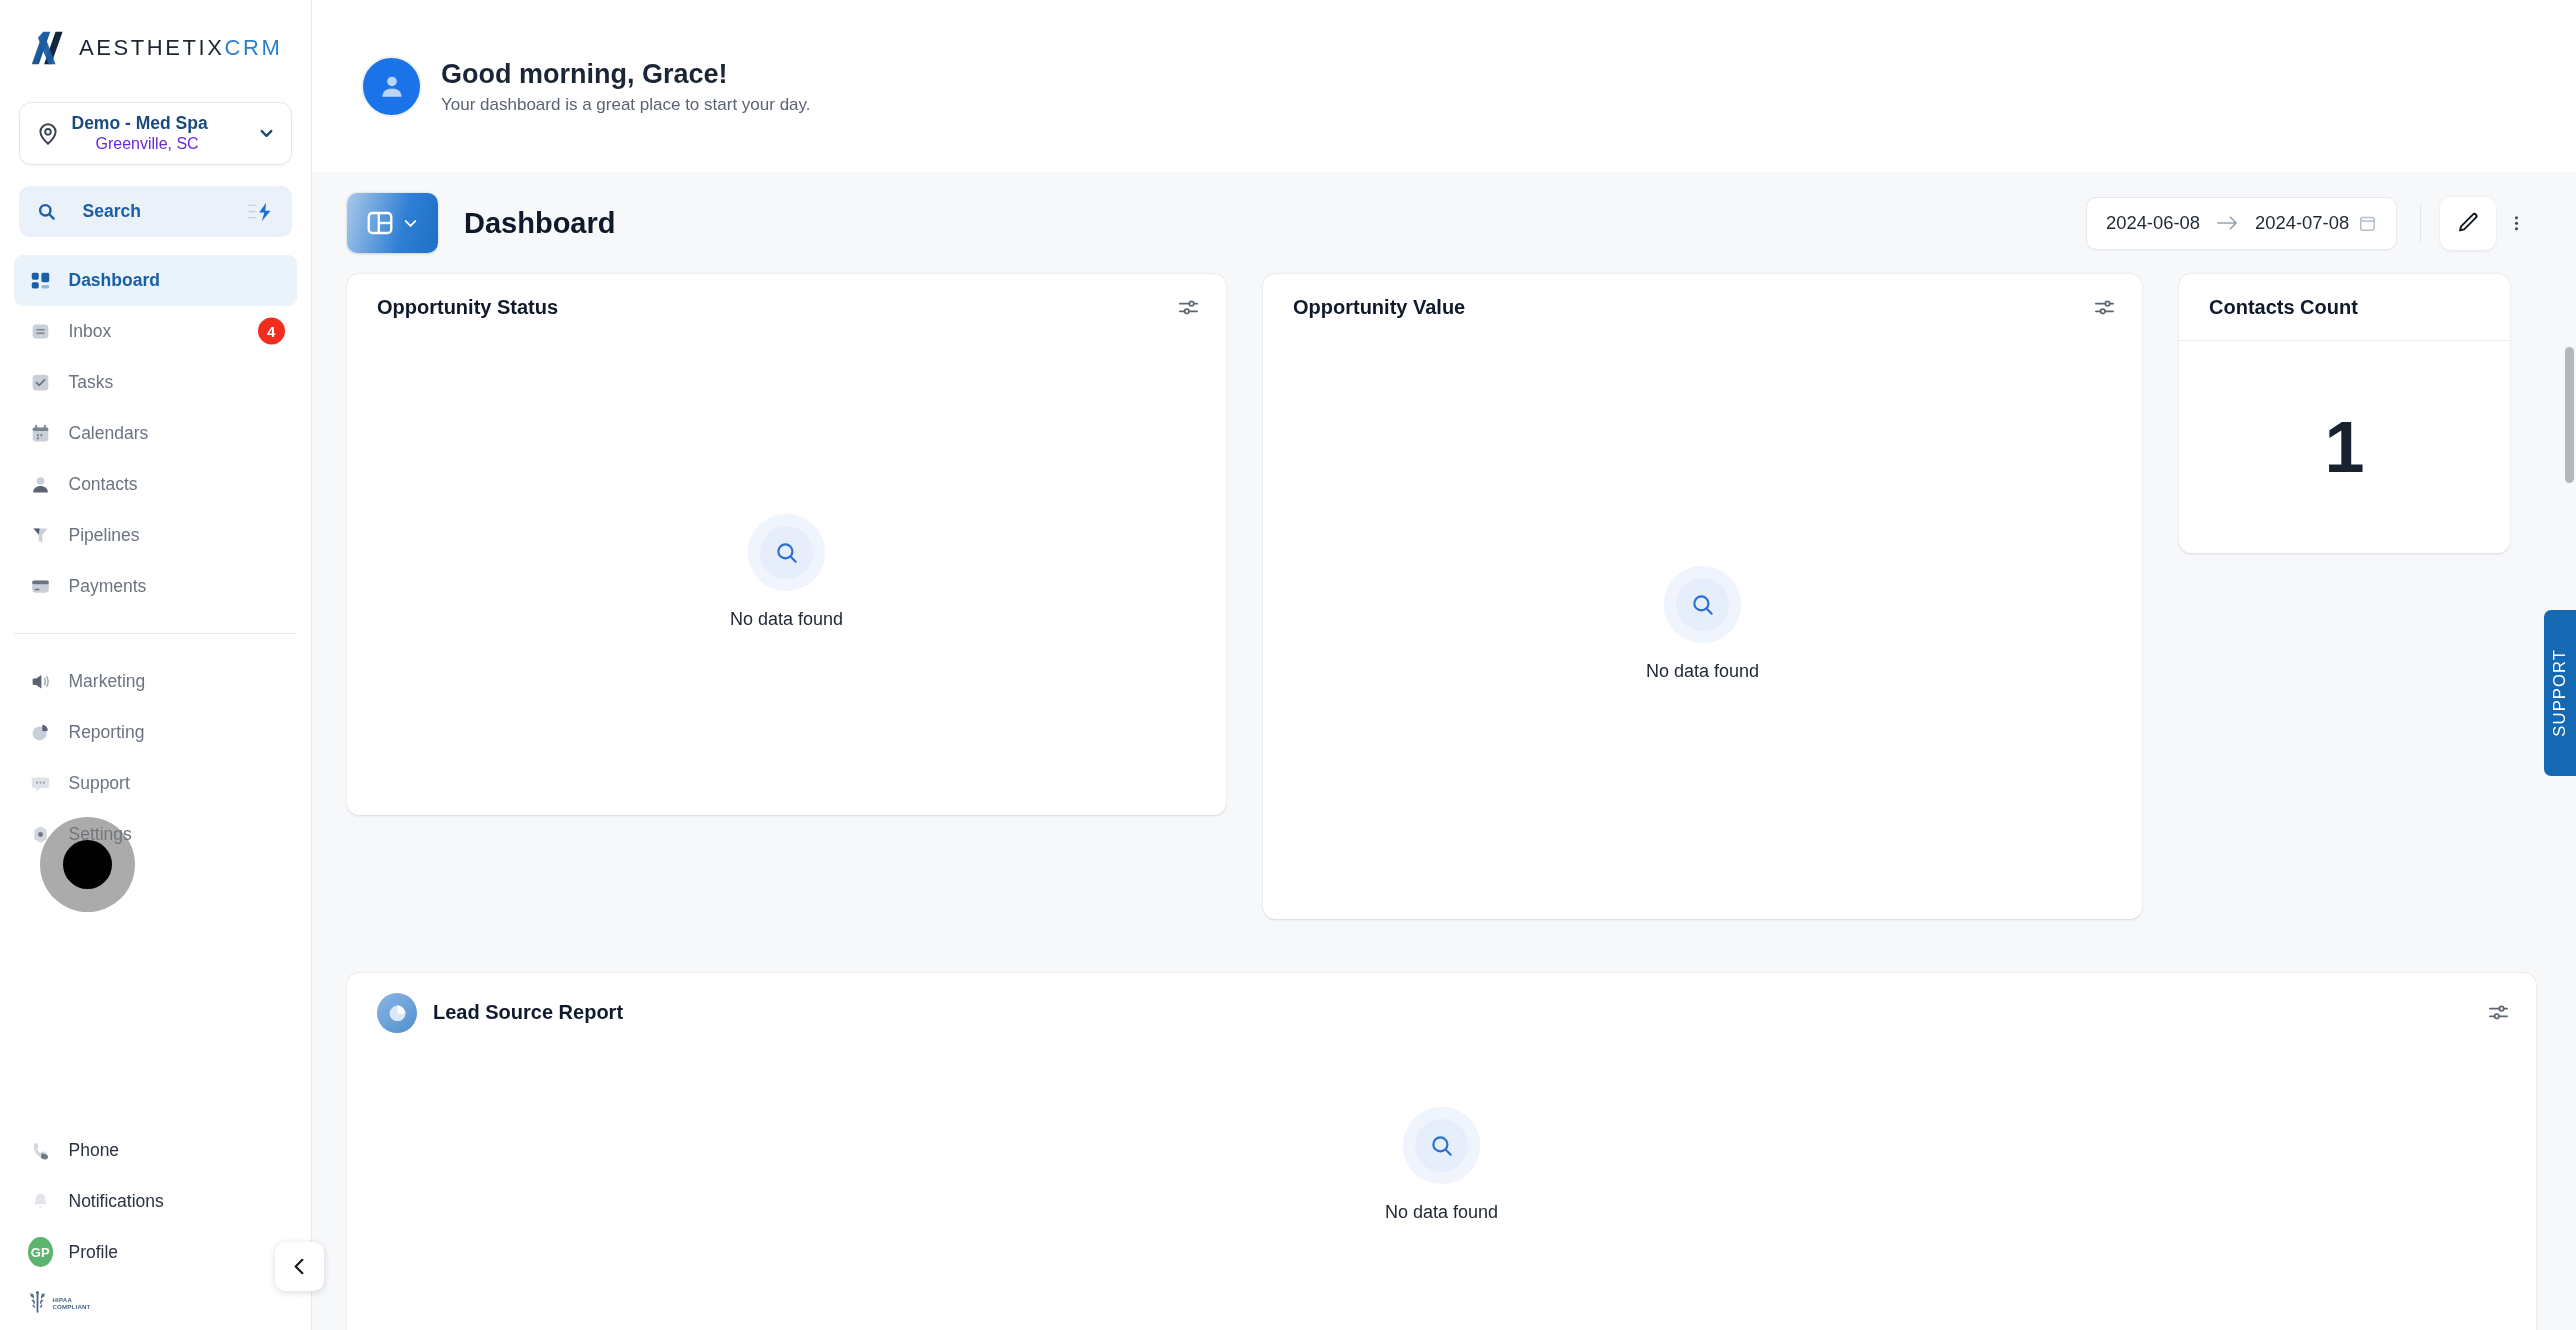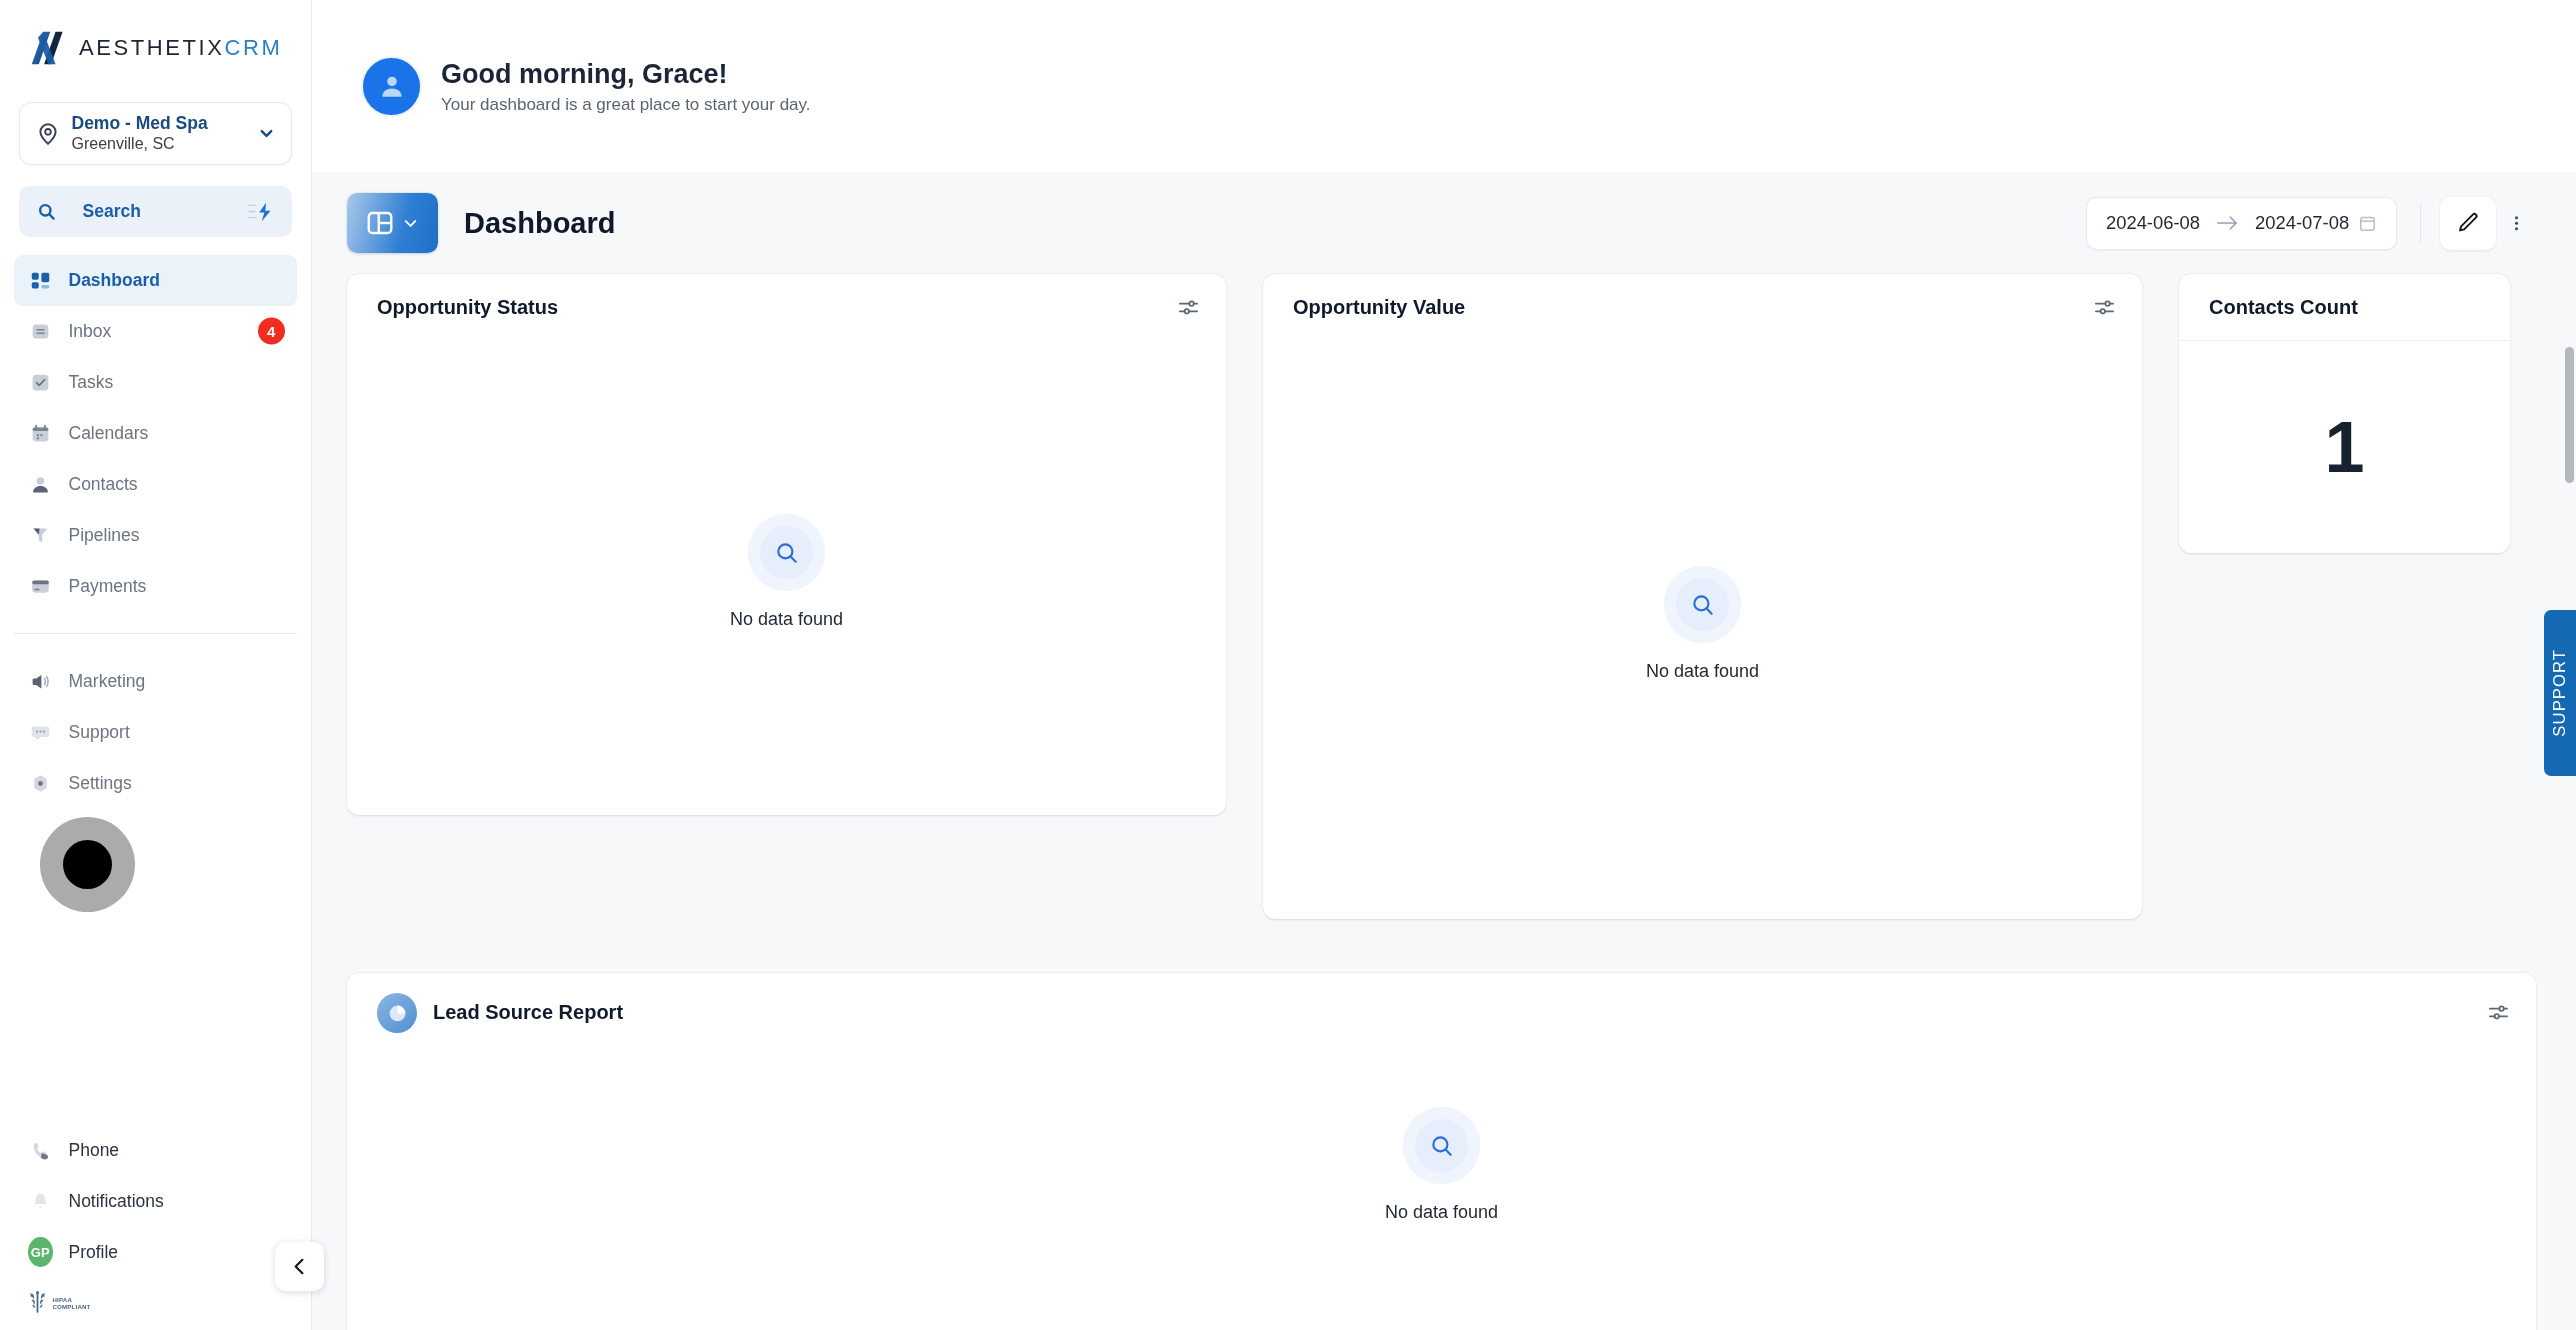--- a/index.html
+++ b/index.html
@@ -31,21 +31,21 @@
     border: 0.9px solid #e4e8ee;
     border-radius: 12.3px;
     background: #fff;
     display: flex; align-items: center; padding: 0 15px;
     box-shadow: 0 0.9px 1.8px rgba(16,24,40,.05);
     cursor: pointer;
   }
   .loc-pin { width: 26px; height: 26px; flex: 0 0 26px; margin-right: 10.5px; }
   .loc-texts { flex: 1; min-width: 0; }
   .loc-name { font-size: 17.5px; font-weight: 700; color: #1b4a7e; line-height: 1.15; }
-  .loc-sub { font-size: 16px; color: #404040; line-height: 1.3; margin-top: 0.9px; }
+  .loc-sub { font-size: 16px; color: #6d28d9; line-height: 1.3; margin-top: 0.9px; margin-left: 24px; }
   .loc-chev { width: 19px; height: 19px; color: #1b4a7e; }
 
   .search-bar {
     margin: 21px 19px 0 19px;
     height: 51px;
     background: #eaf1f8;
     border-radius: 10.5px;
     display: flex; align-items: center; padding: 0 17.5px;
     cursor: pointer;
   }
@@ -357,20 +357,29 @@
 
     <nav class="nav-sec second">
       <div class="nav-item">
         <span class="nav-ico">
           <svg viewBox="0 0 24 24" width="21" height="21">
               <path d="M3 9.5v5a1.5 1.5 0 0 0 1.5 1.5H7l6 4V4.5L7 8.5H4.5A1.5 1.5 0 0 0 3 9.5z" fill="#5a6473"></path>
               <path d="M16.5 8.5c1.3 1 1.3 6 0 7M19 6.5c2.2 1.8 2.2 9.2 0 11" stroke="#9aa3ae" stroke-width="1.6" fill="none" stroke-linecap="round"></path>
             </svg>
         </span>
         <span class="nav-label">Marketing</span>
+      </div>
+      <div class="nav-item">
+        <span class="nav-ico">
+          <svg viewBox="0 0 24 24" width="21" height="21">
+              <circle cx="11" cy="13" r="8" fill="#c9cfd8"></circle>
+              <path d="M14 3a7.5 7.5 0 0 1 6.5 6.5A7.5 7.5 0 0 1 14 10z" fill="#5a6473"></path>
+            </svg>
+        </span>
+        <span class="nav-label">Reporting</span>
       </div>
       <div class="nav-item">
         <span class="nav-ico">
           <svg viewBox="0 0 24 24" width="21" height="21">
               <path d="M4 5h16a2 2 0 0 1 2 2v8a2 2 0 0 1-2 2h-8l-5 4v-4H4a2 2 0 0 1-2-2V7a2 2 0 0 1 2-2z" fill="#dfe3e8"></path>
               <circle cx="8" cy="11" r="1.2" fill="#98a1ad"></circle>
               <circle cx="12" cy="11" r="1.2" fill="#98a1ad"></circle>
               <circle cx="16" cy="11" r="1.2" fill="#98a1ad"></circle>
             </svg>
         </span>

